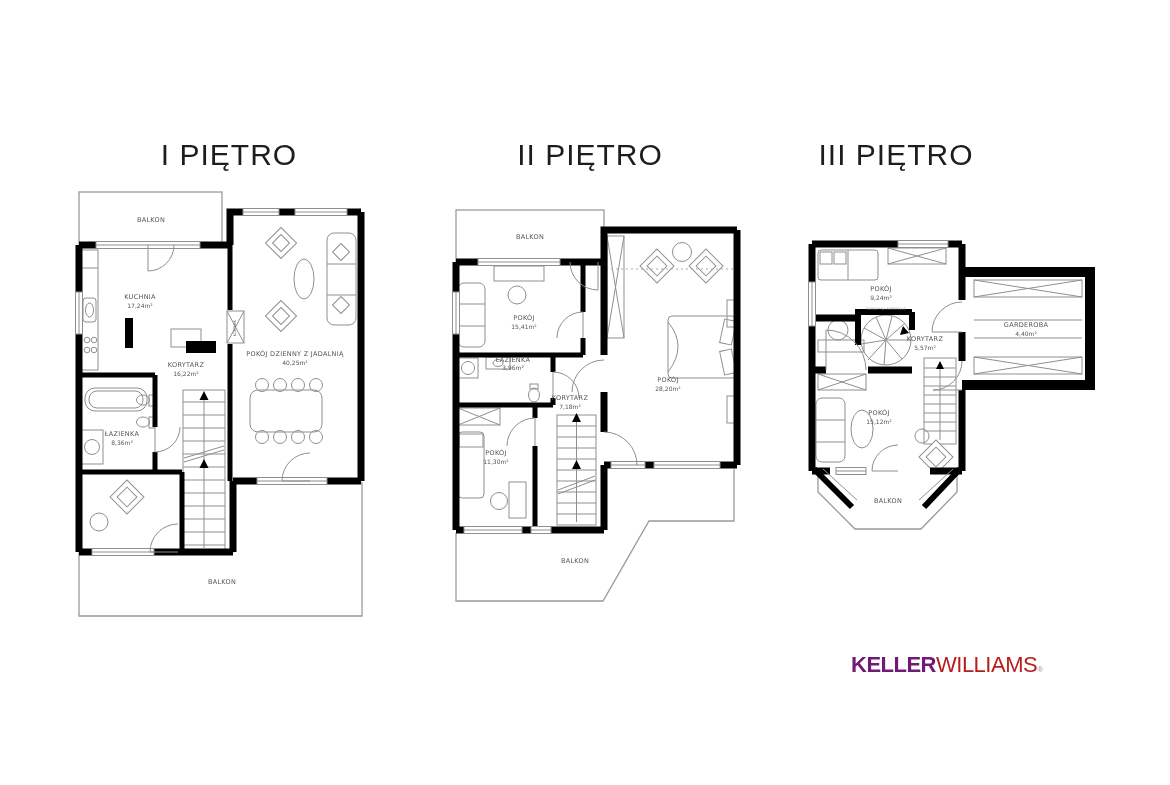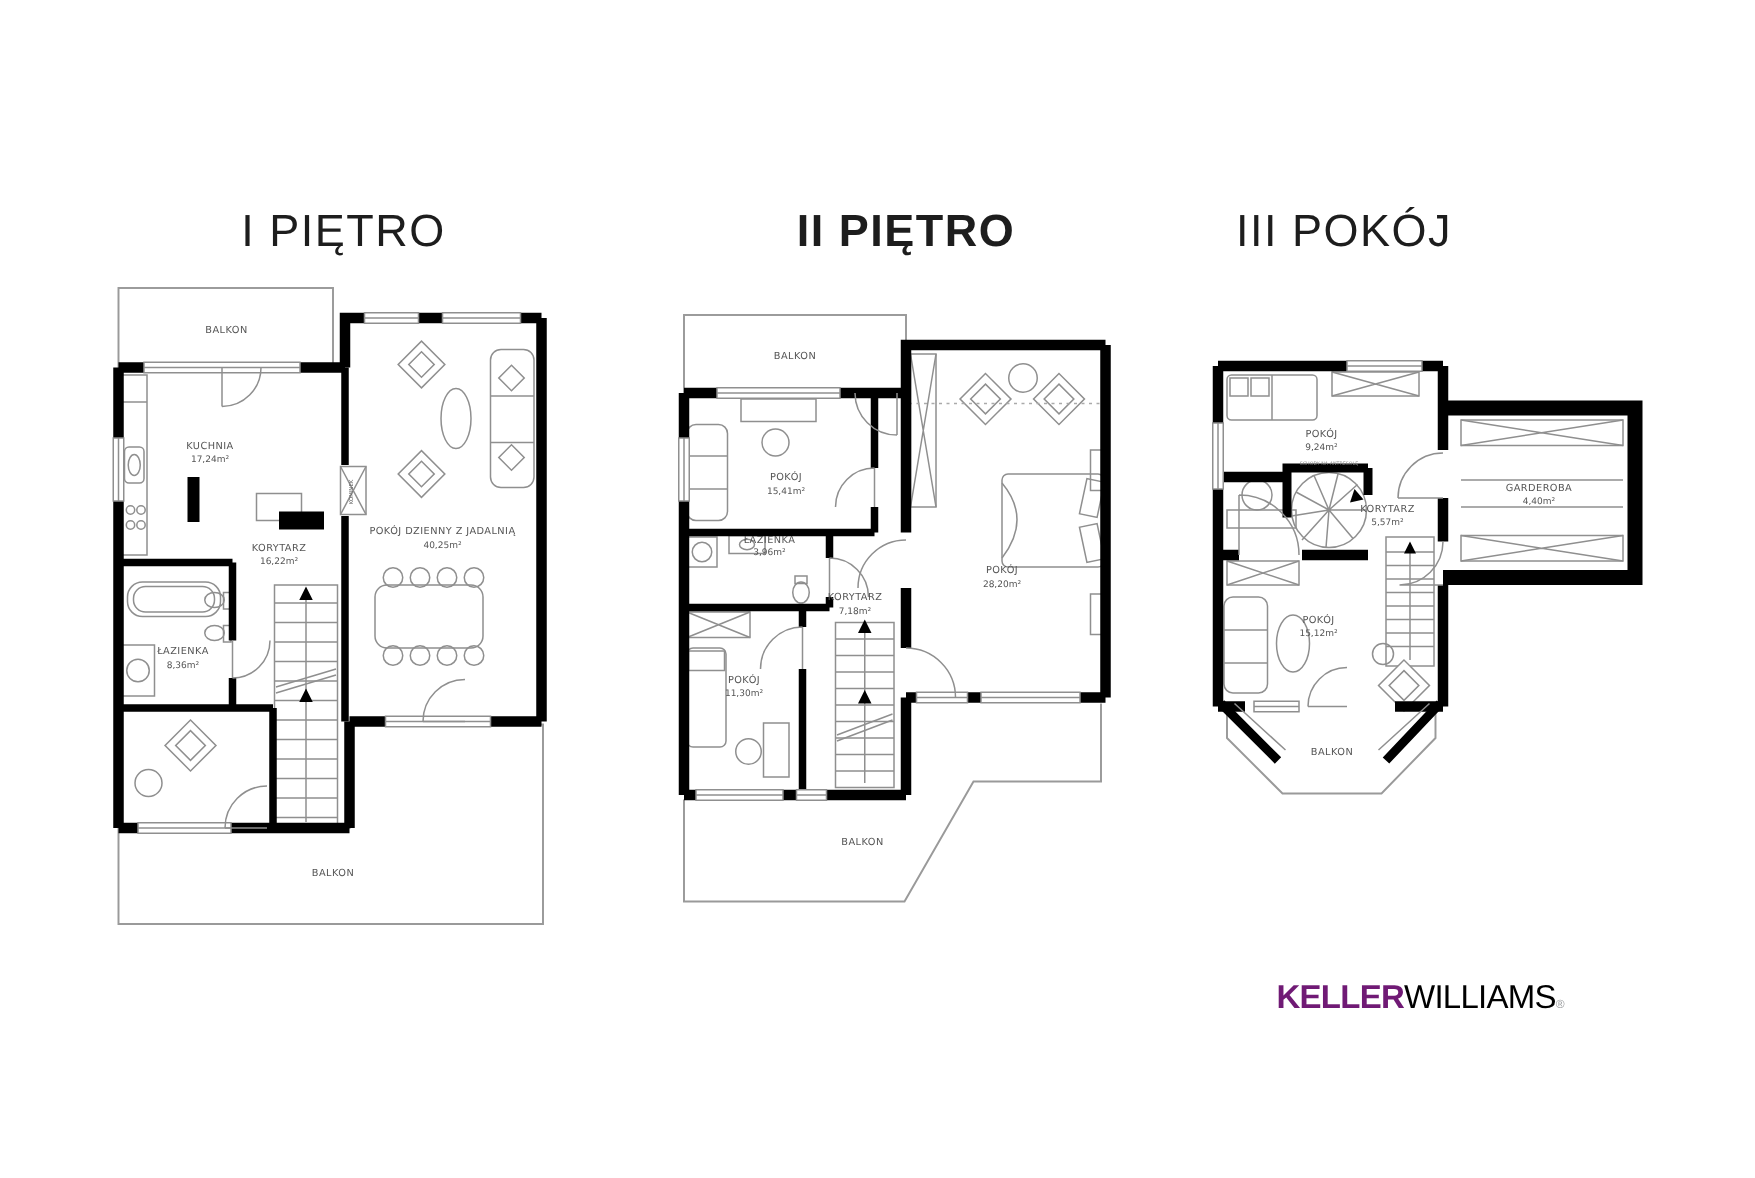--- a/index.html
+++ b/index.html
@@ -1,21 +1,21 @@
 <!DOCTYPE html>
 <html><head>
 <meta charset="utf-8">
 <style>
   html,body{margin:0;padding:0;background:#fff;}
   .canvas{position:relative;width:1162px;height:785px;background:#ffffff;overflow:hidden;
           font-family:"Liberation Sans",sans-serif;}
   .floor-title{position:absolute;top:138px;width:240px;text-align:center;
                font-weight:300;font-size:30px;letter-spacing:1px;color:#1d1d1d;
                font-family:"Liberation Sans",sans-serif;}
-  #t1{left:109px;} #t2{left:484px;font-weight:bold;} #t3{left:776px;}
+  #t1{left:109px;} #t2{left:470px;} #t3{left:776px;}
   svg{position:absolute;left:0;top:0;}
 
   
   .w7{stroke:#000;stroke-width:7;fill:none;}
   .w6{stroke:#000;stroke-width:6;fill:none;}
   .w5{stroke:#000;stroke-width:5;fill:none;}
   .w10{stroke:#000;stroke-width:10;fill:none;}
   .fn{stroke:#8f8f8f;stroke-width:1;fill:none;}
   .fnw{stroke:#8f8f8f;stroke-width:1;fill:#fff;}
   .balc{stroke:#9a9a9a;stroke-width:1.3;fill:none;}
@@ -28,31 +28,31 @@
   .tiny{font:3.2px "DejaVu Sans",sans-serif;fill:#888;text-anchor:middle;}
   .vtext{font:3.6px "DejaVu Sans",sans-serif;fill:#666;text-anchor:middle;}
 
   
   .logo{position:absolute;left:851px;top:650px;width:210px;}
   .kw-mark{font-family:"DejaVu Sans",sans-serif;font-weight:700;font-size:70px;
            line-height:68px;color:#B71F31;letter-spacing:-4px;}
   .kw-name{font-family:"Liberation Sans",sans-serif;font-size:22px;letter-spacing:-.5px;
            margin-top:2px;white-space:nowrap;}
   .kw-keller{color:#701a75;font-weight:700;}
-  .kw-williams{color:#000000;font-weight:400;}
+  .kw-williams{color:#b91c1c;font-weight:400;}
   .kw-reg{color:#97999B;font-size:8px;}
 </style>
 </head>
 <body>
 
 <div class="canvas">
 
   <div class="floor-title" id="t1">I PIĘTRO</div>
   <div class="floor-title" id="t2">II PIĘTRO</div>
-  <div class="floor-title" id="t3">III POKÓJ</div>
+  <div class="floor-title" id="t3">III PIĘTRO</div>
 
   <svg width="1170" height="785" viewBox="0 0 1170 785">
 
     <g>
 
       <rect class="balc" x="79" y="192" width="143" height="53"></rect>
       <path class="balc" d="M79,552 L79,616 L362,616 L362,483 L233,483 L233,552 Z"></path>
 
       <g>
         <rect class="fn" x="81" y="250" width="17" height="120"></rect>

